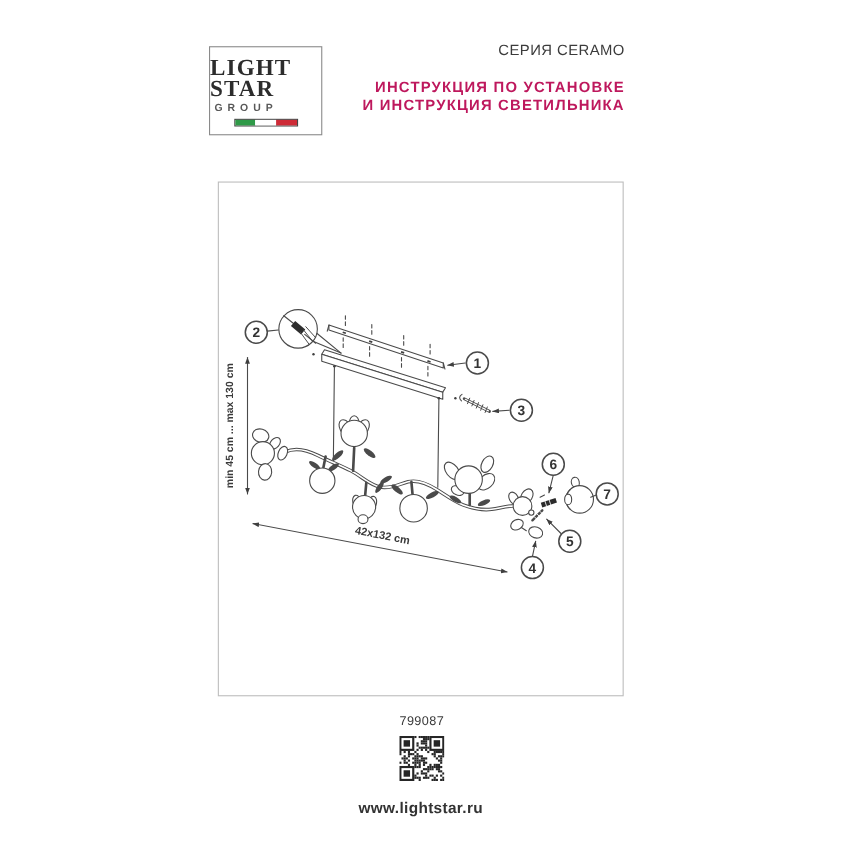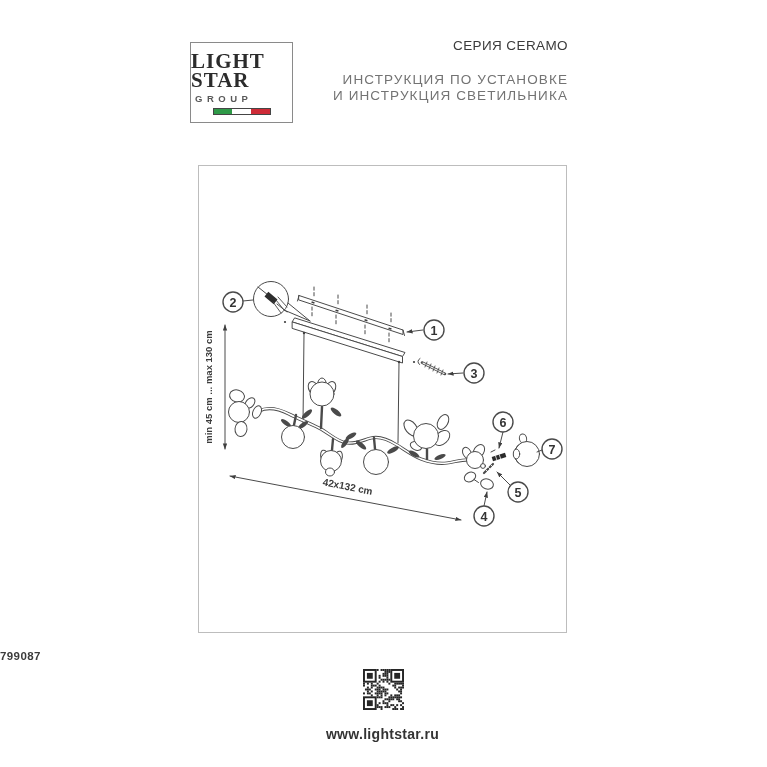--- a/index.html
+++ b/index.html
@@ -30,33 +30,33 @@
   }
   .logo-flag span{flex:1;}
 
   
   .title-block{top:34px;right:199px;text-align:right;}
   .series-line{
     font-size:13.5px;font-weight:400;line-height:23px;letter-spacing:.4px;color:#3b3b3b;
   }
   .instr-block{margin-top:15px;}
   .instr-line{
-    font-size:13.5px;font-weight:400;line-height:15.5px;letter-spacing:1.1px;color:#737373;
+    font-size:13.5px;font-weight:700;line-height:15.5px;letter-spacing:1.1px;color:#be185d;
   }
 
   
   .diagram-frame{
     top:165px;left:198px;width:369px;height:468px;box-sizing:border-box;
     border:1.5px solid #bdbdbd;background:#fff;
   }
   .diagram-frame svg{display:block;}
 
   
-  .f-article{top:650px;left:0;width:767px;
-    font-size:11.5px;font-weight:700;letter-spacing:.4px;color:#3b3b3b;}
+  .f-article{top:650px;left:0;width:767px;text-align:center;
+    font-size:11.5px;font-weight:400;letter-spacing:.4px;color:#3b3b3b;}
   .f-qr{top:669px;left:363px;width:41px;height:41px;}
   .f-url{top:726px;left:0;width:765px;text-align:center;
     font-size:14px;font-weight:700;letter-spacing:.3px;color:#333333;}
 </style>
 </head>
 <body>
 
 <div class="abs logo-box">
   <div class="logo-word first">LIGHT</div>
   <div class="logo-word">STAR</div>

